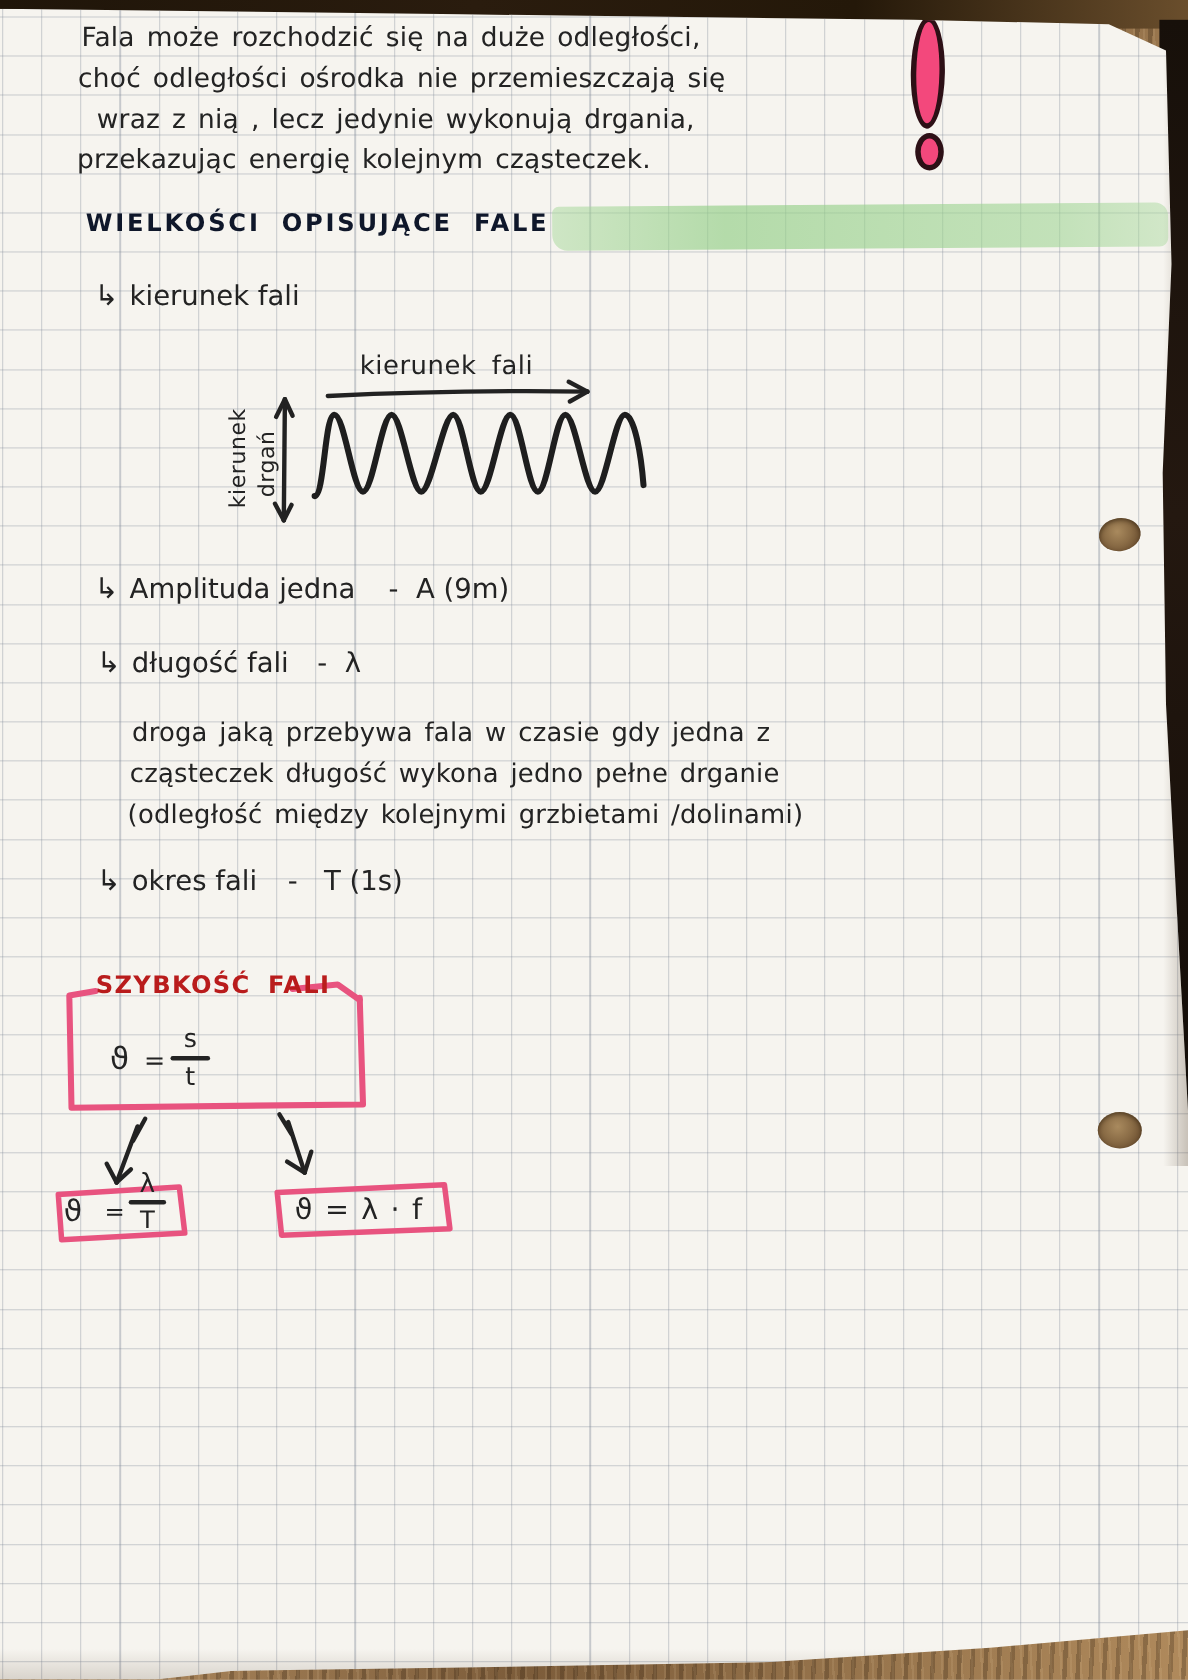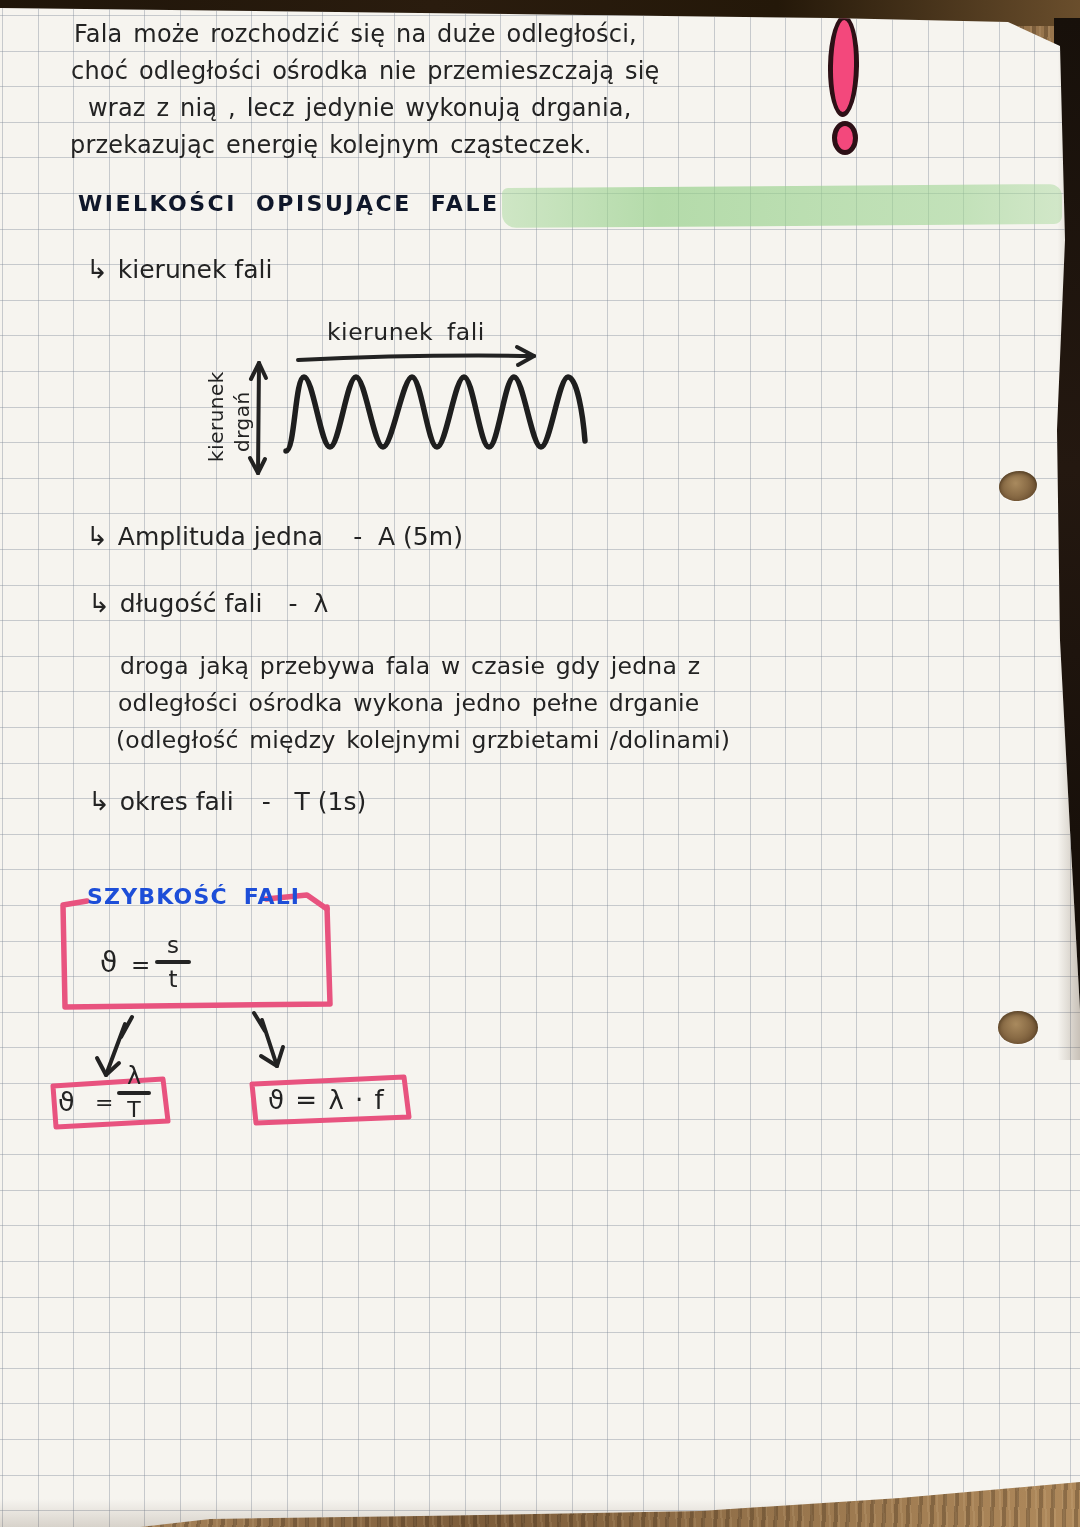--- a/index.html
+++ b/index.html
@@ -43,21 +43,21 @@
   .heading { font-size:22px; letter-spacing:2.5px; word-spacing:9px; font-weight:bold; color:#0f172a; }
   .highlight { position:absolute; left:502px; top:186px; width:560px; height:40px; z-index:2;
     background:linear-gradient(90deg, rgba(167,216,155,.50), rgba(146,206,134,.66) 28%, rgba(157,212,146,.58) 82%, rgba(167,216,155,.46));
     border-radius:6px 12px 8px 14px; transform:rotate(-.4deg); }
   .bullet { position:absolute; display:flex; align-items:baseline; font-size:25px; color:#232323; z-index:3; white-space:pre; }
   .bullet .marker { font-size:26px; margin-right:10px; }
   .bullet .val { white-space:pre; }
   .note-line { font-size:23.5px; letter-spacing:.2px; word-spacing:3px; }
   .diag-label { font-size:23.5px; letter-spacing:.5px; word-spacing:6px; }
   .rot { transform:rotate(-90deg); transform-origin:left top; font-size:20px; letter-spacing:.5px; }
-  .box-title { font-size:22px; letter-spacing:1.2px; word-spacing:7px; font-weight:bold; color:#1d4ed8; }
+  .box-title { font-size:22px; letter-spacing:1.2px; word-spacing:7px; font-weight:bold; color:#b91c1c; }
   .sym { font-size:28px; }
   .eq  { font-size:23px; }
   .frac { position:absolute; display:flex; flex-direction:column; align-items:center; line-height:1; z-index:3; color:#232323; }
   .frac .fbar { height:3.5px; background:#232323; width:100%; border-radius:2px; margin:3px 0 4px; }
   
   .strokes { position:absolute; inset:0; z-index:2; }
   .excl-bar { position:absolute; left:828px; top:15px; width:31px; height:102px; z-index:3;
     background:#f3487c; border:5px solid #2d1016; border-radius:50%; transform:rotate(1deg); }
   .excl-dot { position:absolute; left:832px; top:121px; width:26px; height:34px; z-index:3;
     background:#f3487c; border:5px solid #2d1016; border-radius:50%; }
@@ -138,32 +138,32 @@
 
   <div>
     <div class="txt diag-label" style="left:327px;top:318px">kierunek fali</div>
     <div class="txt rot" style="left:204px;top:462px">kierunek</div>
     <div class="txt rot" style="left:230px;top:452px">drgań</div>
   </div>
 
   <div class="bullet" style="left:86px;top:521px">
     <span class="marker">↳</span>
     <span>Amplituda jedna</span>
-    <span class="val" style="margin-left:30px">-  A (5m)</span>
+    <span class="val" style="margin-left:30px">-  A (9m)</span>
   </div>
 
   <div class="bullet" style="left:88px;top:588px">
     <span class="marker">↳</span>
     <span>długość fali</span>
     <span class="val" style="margin-left:26px">-  λ</span>
   </div>
 
   <div>
     <div class="txt note-line" style="left:120px;top:652px">droga jaką przebywa fala w czasie gdy jedna z</div>
-    <div class="txt note-line" style="left:118px;top:689px">odległości ośrodka wykona jedno pełne drganie</div>
+    <div class="txt note-line" style="left:118px;top:689px">cząsteczek długość wykona jedno pełne drganie</div>
     <div class="txt note-line" style="left:116px;top:726px">(odległość między kolejnymi grzbietami /dolinami)</div>
   </div>
 
   <div class="bullet" style="left:88px;top:786px">
     <span class="marker">↳</span>
     <span>okres fali</span>
     <span class="val" style="margin-left:28px">-   T (1s)</span>
   </div>
 
   <div>

